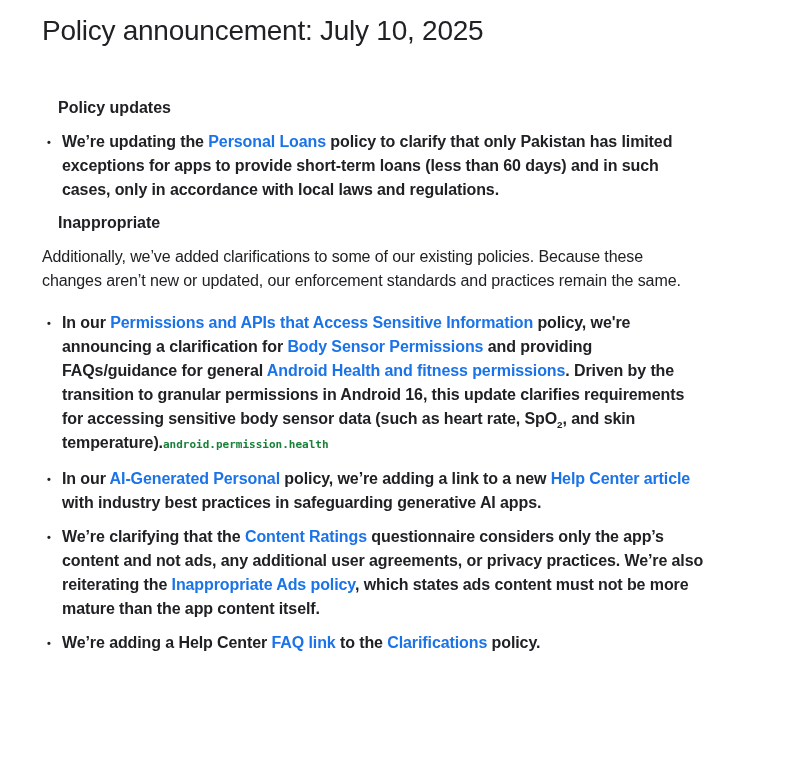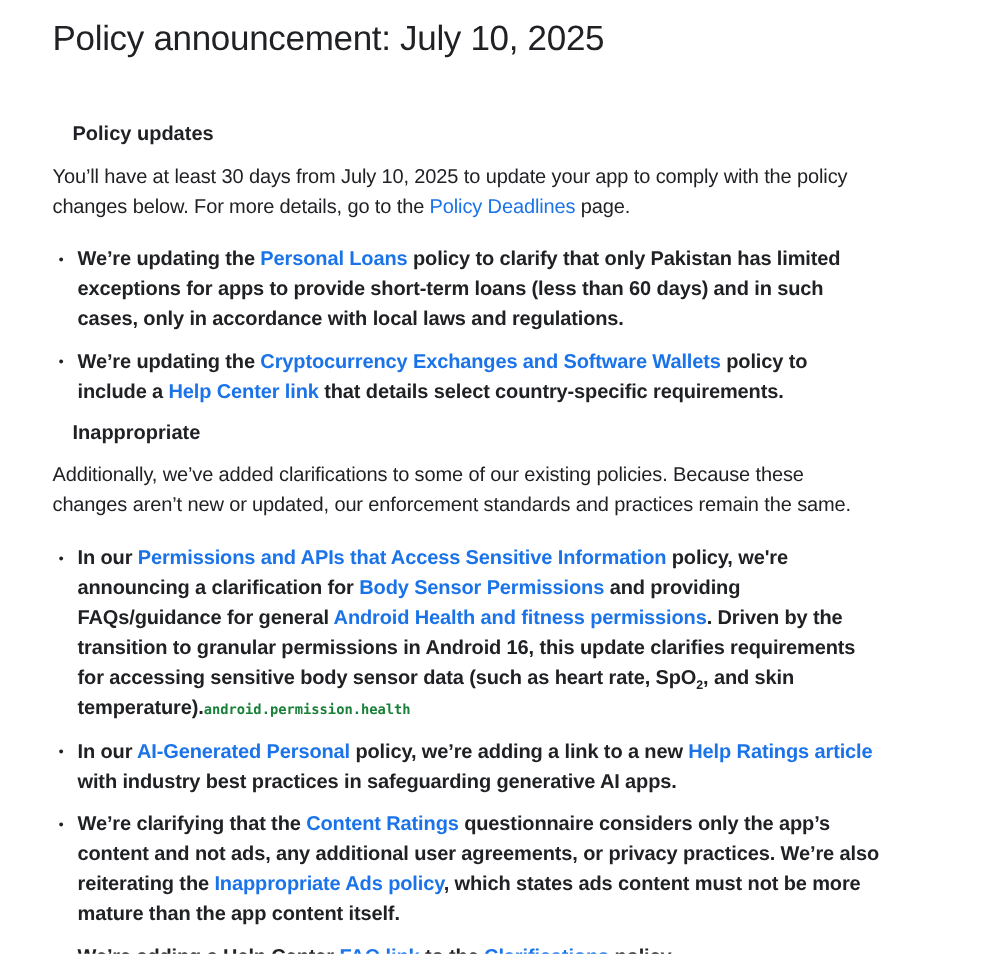--- a/index.html
+++ b/index.html
@@ -83,30 +83,28 @@
   }
 </style>
 </head>
 <body>
 
 <div class="page">
   <h1>Policy announcement: July 10, 2025</h1>
 
   <section>
     <h2>Policy updates</h2>
-    <p><span>You’ll have at least 30 days from July 10, 2025 to update your app to comply with the policy changes below. For more details, go to the </span><a class="inline-link" href="#">Policy Deadlines</a><span> page.</span></p>
     <ul>
       <li><span>We’re updating the </span><a class="inline-link" href="#">Personal Loans</a><span> policy to clarify that only Pakistan has limited exceptions for apps to provide short-term loans (less than 60 days) and in such cases, only in accordance with local laws and regulations.</span></li>
-      <li><span>We’re updating the </span><a class="inline-link" href="#">Cryptocurrency Exchanges and Software Wallets</a><span> policy to include a </span><a class="inline-link" href="#">Help Center link</a><span> that details select country-specific requirements.</span></li>
     </ul>
   </section>
 
   <section>
     <h2>Inappropriate</h2>
     <p><span>Additionally, we’ve added clarifications to some of our existing policies. Because these changes aren’t new or updated, our enforcement standards and practices remain the same.</span></p>
     <ul>
       <li><span>In our </span><a class="inline-link" href="#">Permissions and APIs that Access Sensitive Information</a><span> policy, we're announcing a clarification for </span><a class="inline-link" href="#">Body Sensor Permissions</a><span> and providing FAQs/guidance for general </span><a class="inline-link" href="#">Android Health and fitness permissions</a><span>. Driven by the transition to granular permissions in Android 16, this update clarifies requirements for accessing sensitive body sensor data (such as heart rate, SpO</span><sub>2</sub><span>, and skin temperature).</span><code class="inline-code">android.permission.health</code></li>
-      <li><span>In our </span><a class="inline-link" href="#">AI-Generated Personal</a><span> policy, we’re adding a link to a new </span><a class="inline-link" href="#">Help Ratings article</a><span> with industry best practices in safeguarding generative AI apps.</span></li>
+      <li><span>In our </span><a class="inline-link" href="#">AI-Generated Personal</a><span> policy, we’re adding a link to a new </span><a class="inline-link" href="#">Help Center article</a><span> with industry best practices in safeguarding generative AI apps.</span></li>
       <li><span>We’re clarifying that the </span><a class="inline-link" href="#">Content Ratings</a><span> questionnaire considers only the app’s content and not ads, any additional user agreements, or privacy practices. We’re also reiterating the </span><a class="inline-link" href="#">Inappropriate Ads policy</a><span>, which states ads content must not be more mature than the app content itself.</span></li>
       <li><span>We’re adding a Help Center </span><a class="inline-link" href="#">FAQ link</a><span> to the </span><a class="inline-link" href="#">Clarifications</a><span> policy.</span></li>
     </ul>
   </section>
 </div>
 
 </body></html>

